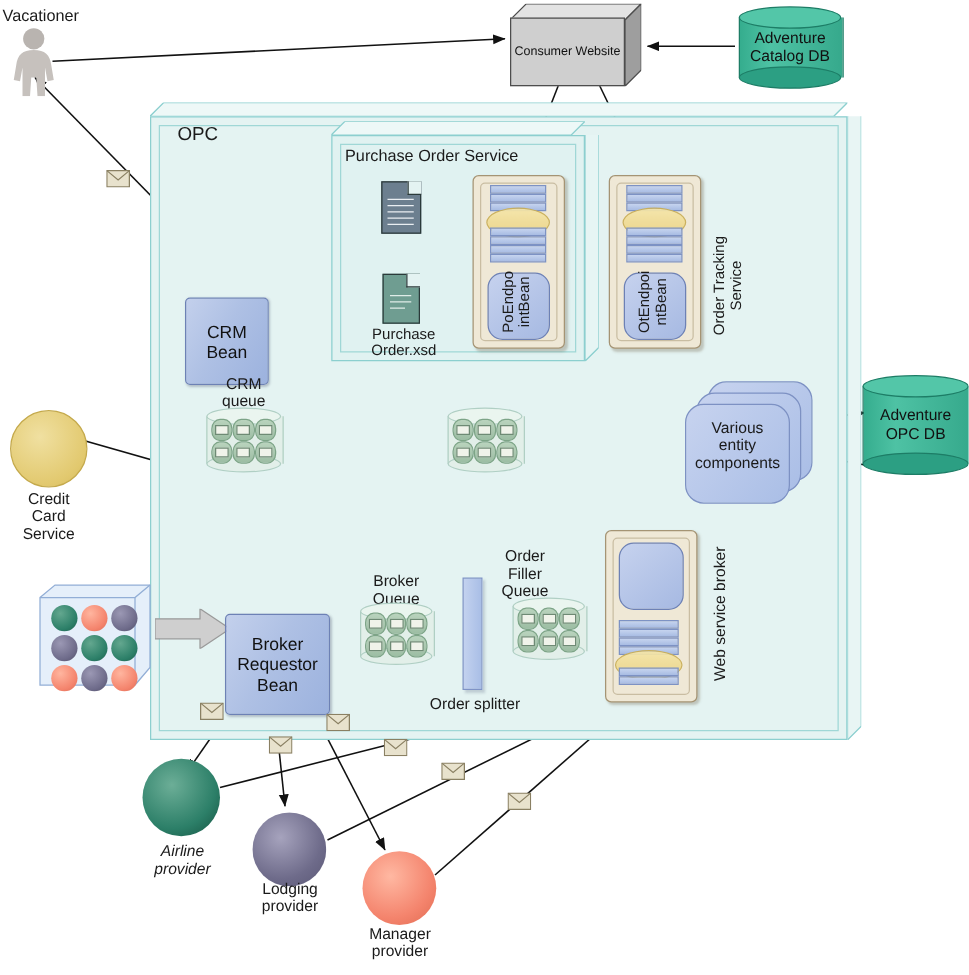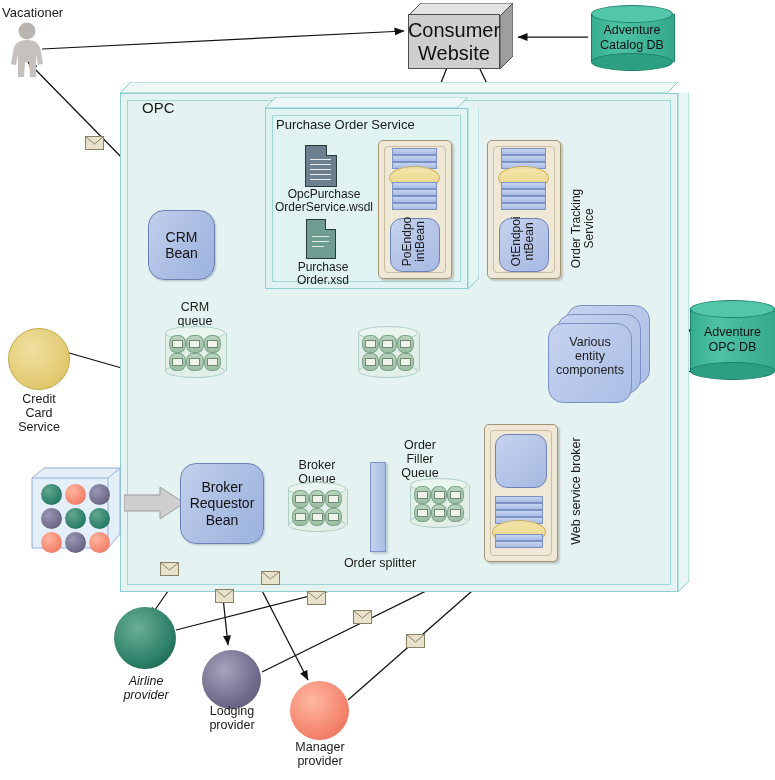--- a/index.html
+++ b/index.html
@@ -18,24 +18,24 @@
 
   
   .cube{position:absolute;}
   .cube .front{position:absolute;left:0;top:11px;width:100%;height:calc(100% - 11px);
       background:#cfcfcf;border:1px solid #4d4d4d;box-sizing:border-box;display:flex;align-items:center;justify-content:center;}
   .cube .top{position:absolute;left:0;top:0;width:100%;height:12px;}
   .cube .side{position:absolute;right:0;top:0;width:13px;height:100%;}
   .cube .txt{position:relative;z-index:3;text-align:center;line-height:1.15;color:#111;}
 
   
-  .bean{position:absolute;border-radius:16px;border:1px solid #6d81b5;
+  .bean{position:absolute;border-radius:4px;border:1px solid #6d81b5;
       background:linear-gradient(120deg,#c3d0ec 0%,#aec0e4 45%,#9cb2de 100%);
       box-shadow:1px 1px 2px rgba(60,70,100,.30);
-      display:flex;align-items:center;justify-content:flex-end;text-align:center;color:#111;line-height:1.16;}
+      display:flex;align-items:center;justify-content:flex-end;text-align:center;color:#111;line-height:1.16;margin-top:28px;}
 
   
   .db{position:absolute;}
   .db .body{position:absolute;left:0;top:9px;width:100%;height:calc(100% - 18px);
       background:linear-gradient(90deg,#35ad8e 0%,#4ec2a4 30%,#36a98c 100%);border-left:1px solid #1d7d66;border-right:1px solid #1d7d66;}
   .db .cap{position:absolute;left:0;top:0;width:100%;height:18px;border-radius:50%;
       background:#53c6a8;border:1px solid #1d7d66;box-sizing:border-box;}
   .db .bot{position:absolute;left:0;bottom:0;width:100%;height:18px;border-radius:50%;
       background:#2c9f83;border:1px solid #1d7d66;box-sizing:border-box;}
   .db .t{position:absolute;left:0;top:0;width:100%;height:100%;display:flex;align-items:center;justify-content:center;
@@ -196,22 +196,20 @@
 
   <div class="doc" style="left:305px;top:145px;width:32px;height:42px;">
     <div class="pg" style="background:#6c7f8f;"></div>
     <div class="fold" style="background:#e4f3f2;"></div>
     <div class="ln" style="left:5px;top:14px;width:21px;background:#e9eef2;"></div>
     <div class="ln" style="left:5px;top:19px;width:21px;background:#e9eef2;"></div>
     <div class="ln" style="left:5px;top:24px;width:21px;background:#e9eef2;"></div>
     <div class="ln" style="left:5px;top:29px;width:21px;background:#e9eef2;"></div>
     <div class="ln" style="left:5px;top:34px;width:21px;background:#e9eef2;"></div>
   </div>
-  <div class="lbl" style="left:272px;top:188px;width:104px;font-size:12px;">OpcPurchase
-OrderService.wsdl</div>
 
   <div class="doc" style="left:306px;top:219px;width:30px;height:40px;">
     <div class="pg" style="background:#6f9d91;"></div>
     <div class="fold" style="background:#e4f3f2;"></div>
     <div class="ln" style="left:6px;top:17px;width:17px;background:#dfece8;"></div>
     <div class="ln" style="left:6px;top:22px;width:17px;background:#dfece8;"></div>
     <div class="ln" style="left:6px;top:27px;width:12px;background:#dfece8;"></div>
   </div>
   <div class="lbl" style="left:284px;top:261px;width:78px;font-size:12px;">Purchase
 Order.xsd</div>
@@ -254,21 +252,21 @@
 Service</div>
 
   <div class="cube" style="left:408px;top:3px;width:105px;height:66px;">
     <svg class="top" width="105" height="13">
       <polygon points="0,13 13,0 105,0 92,13" fill="#e3e3e3" stroke="#4d4d4d" stroke-width="1"></polygon>
     </svg>
     <svg class="side" width="13" height="66">
       <polygon points="0,13 13,0 13,53 0,66" fill="#9e9e9e" stroke="#4d4d4d" stroke-width="1"></polygon>
     </svg>
     <div class="front" style="width:92px;">
-      <div class="txt" style="font-size:20px;">Consumer
+      <div class="txt" style="font-size:10px;">Consumer
 Website</div>
     </div>
   </div>
 
   <div class="db" style="left:690px;top:300px;width:85px;height:80px;">
     <div class="body"></div>
     <div class="bot"></div>
     <div class="cap"></div>
     <div class="t" style="font-size:12.5px;">Adventure
 OPC DB</div>

